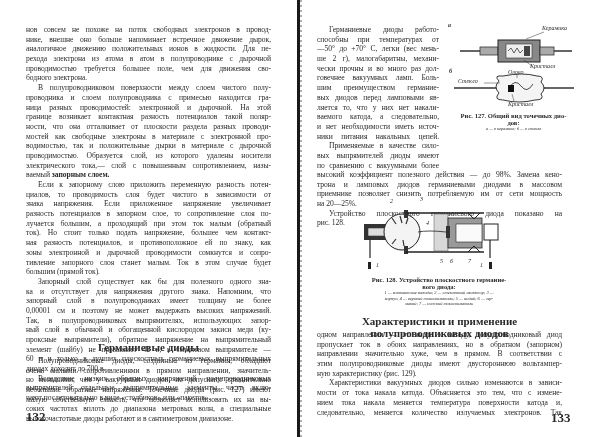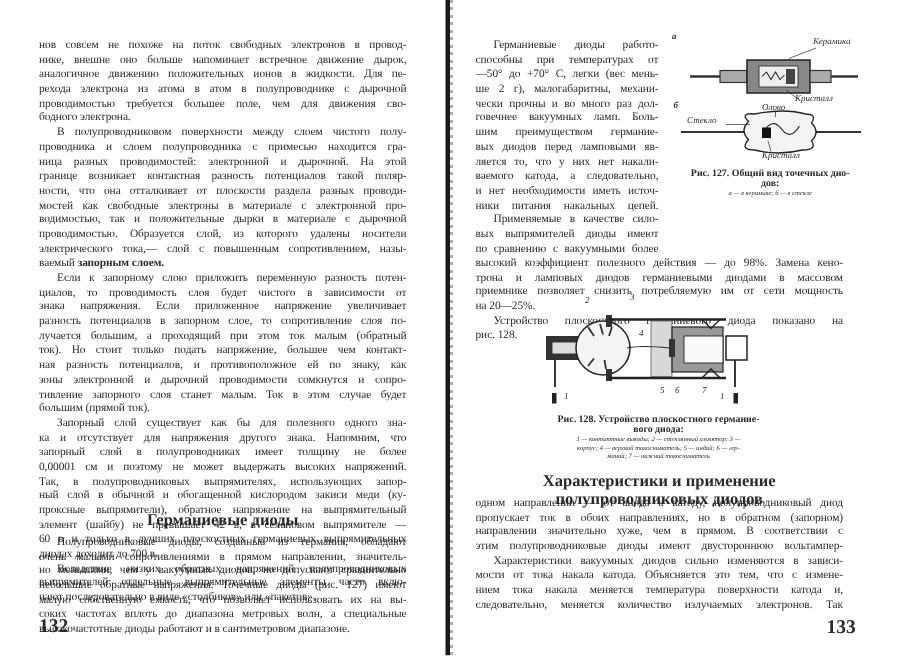--- a/index.html
+++ b/index.html
@@ -216,20 +216,21 @@
       <div class="cap-legend">маний; 7 — нижний токосниматель</div>
     </div>
 
     <div class="heading" style="left:28px; top:315px; width:245px;">Характеристики и применение полупроводниковых диодов</div>
 
     <div class="text-block" style="left:28px; top:330px; width:245px;">
       <span class="line">одном направлении — от анода к катоду, полупроводниковый диод</span>
       <span class="line">пропускает ток в обоих направлениях, но в обратном (запорном)</span>
       <span class="line">направлении значительно хуже, чем в прямом. В соответствии с</span>
       <span class="line">этим полупроводниковые диоды имеют двустороннюю вольтампер-</span>
+      <span class="line last">ную характеристику (рис. 129).</span>
       <span class="line indent">Характеристики вакуумных диодов сильно изменяются в зависи-</span>
       <span class="line">мости от тока накала катода. Объясняется это тем, что с измене-</span>
       <span class="line">нием тока накала меняется температура поверхности катода и,</span>
       <span class="line">следовательно, меняется количество излучаемых электронов. Так</span>
     </div>
 
     <div class="page-num" style="left:262px; top:410px;">133</div>
   </div>
 </div>
 

